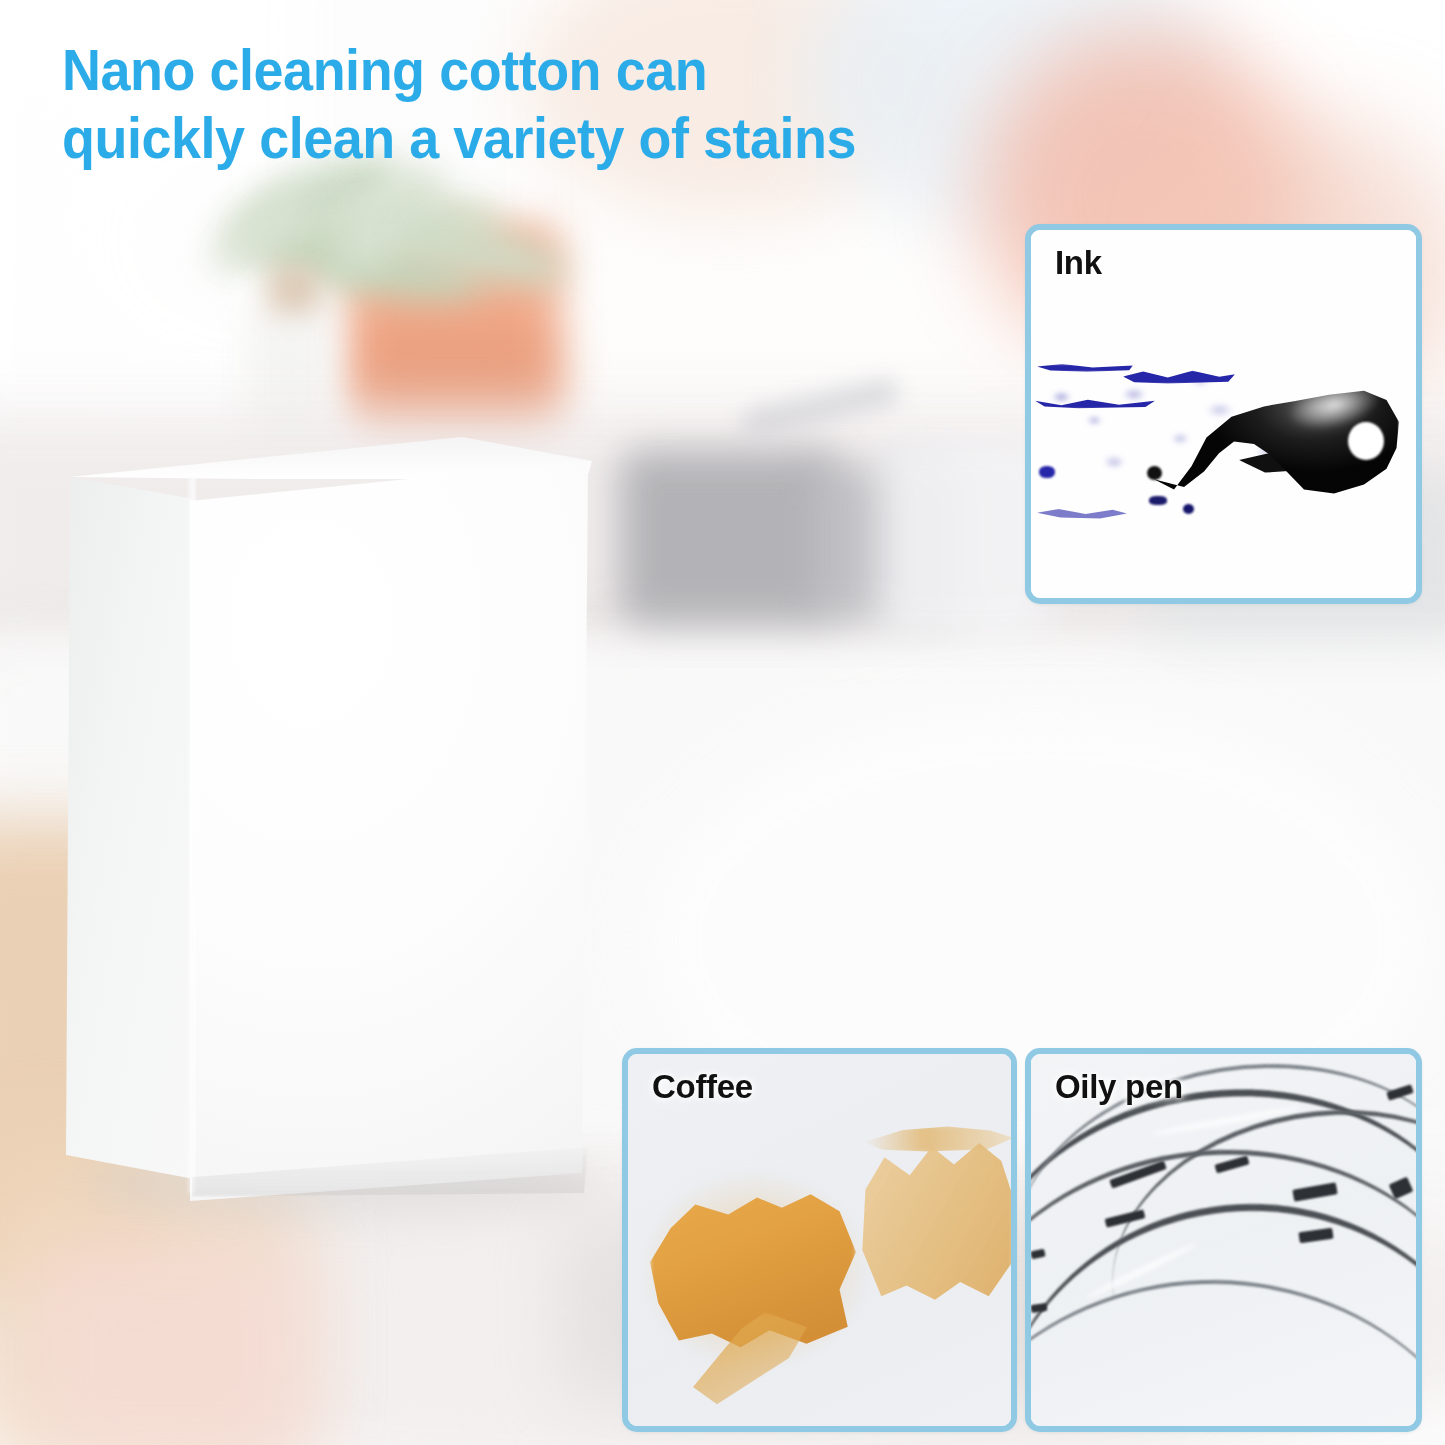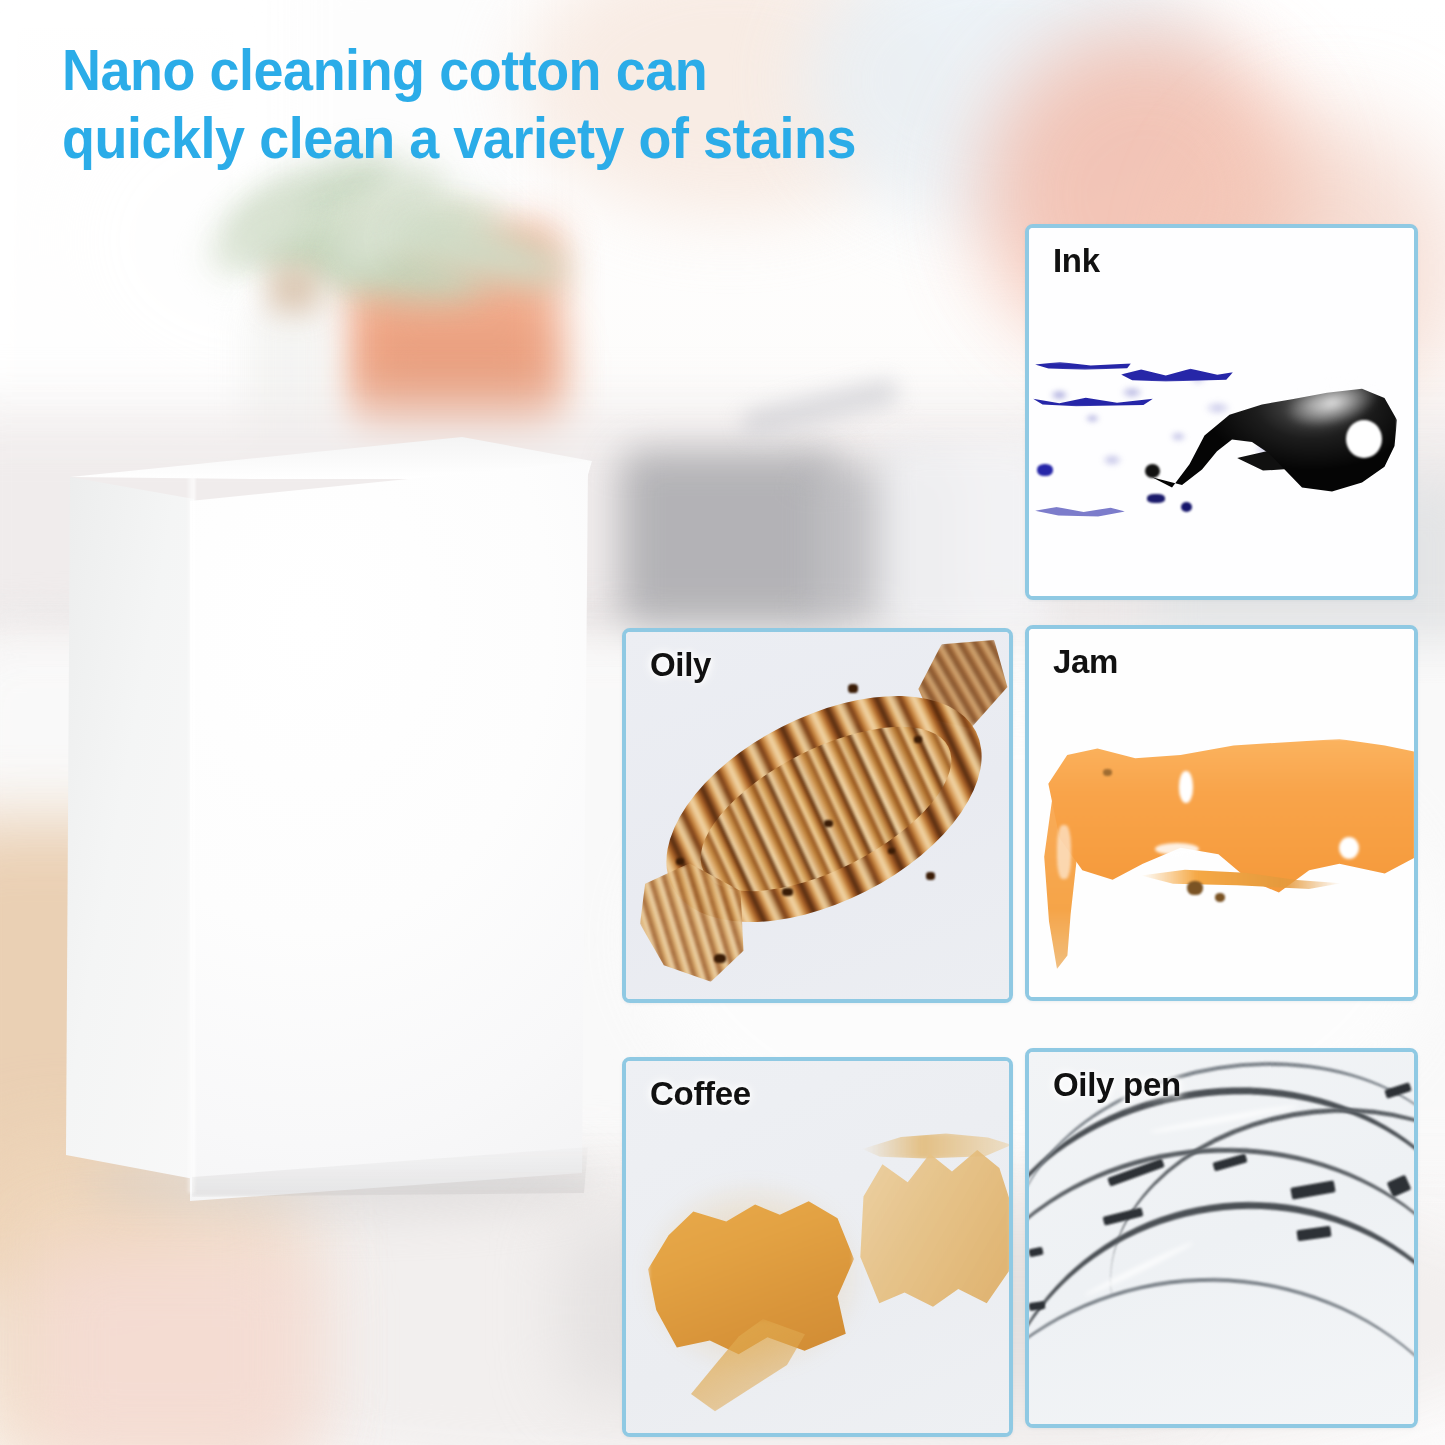--- a/index.html
+++ b/index.html
@@ -91,36 +91,36 @@
   }
   .sp-bot-sh{
     position:absolute;left:130px;top:700px;width:398px;height:60px;
     background:linear-gradient(180deg,rgba(0,0,0,0),rgba(190,188,188,.30));
     clip-path:polygon(0px 40px, 396px 10px, 392px 56px, 0px 60px);
     filter:blur(2px);
   }
 
   
   .card{
-    position:absolute;border:4px solid #22c55e;border-radius:8px;
+    position:absolute;border:6px solid #22c55e;border-radius:15px;
     background:#fdfdfe;overflow:hidden;
     box-shadow:0 1px 3px rgba(120,140,160,.12);
   }
   .card-label{
     position:absolute;left:24px;top:14px;z-index:6;
     font-size:33px;font-weight:bold;color:#111;letter-spacing:-.3px;
     text-shadow:0 0 5px #fff,0 0 9px #fff,0 0 14px #fff;
   }
   .art{position:absolute;inset:0;}
 
   
   #card-ink   {left:1025px;top:224px;width:385px;height:368px;}
   #card-oily  {left:622px; top:628px;width:383px;height:367px;}
   #card-jam   {left:1025px;top:625px;width:385px;height:368px;}
-  #card-coffee{left:622px; top:1048px;width:383px;height:372px;margin-top:9px;}
+  #card-coffee{left:622px; top:1048px;width:383px;height:372px;}
   #card-maker {left:1025px;top:1048px;width:385px;height:372px;}
 
   
   .ink-bg{position:absolute;inset:0;background:#fefeff;}
   .ink-blob{
     position:absolute;left:118px;top:140px;width:250px;height:130px;
     background:radial-gradient(60% 70% at 66% 28%,#575757 0%,#1d1d1d 38%,#050505 72%);
     clip-path:polygon(2% 84%, 10% 92%, 17% 74%, 23% 52%, 33% 36%, 46% 28%, 58% 24%,
                       72% 19%, 86% 16%, 95% 23%, 100% 40%, 99% 60%, 95% 76%, 86% 88%,
                       74% 95%, 62% 92%, 56% 80%, 49% 66%, 42% 57%, 34% 55%,
@@ -340,55 +340,21 @@
       <div class="ink-blue" style="left:6px;top:278px;width:90px;height:12px;opacity:.6;
            clip-path:polygon(0% 40%,24% 8%,54% 50%,84% 14%,100% 46%,70% 88%,26% 80%);"></div>
       <div class="ink-tail"></div>
       <div class="ink-blob"></div>
       <div class="ink-gloss"></div>
       <div class="ink-hole"></div>
     </div>
     <div class="card-label" style="color: rgb(17, 17, 17);">Ink</div>
   </div>
 
-  <div class="card" id="card-oily" style="border-color: rgb(143, 201, 227); background: rgb(253, 253, 254);">
-    <div class="art">
-      <div class="oily-bg"></div>
-      <div class="oily-tip"></div>
-      <div class="oily-smear"></div>
-      <div class="oily-smear2"></div>
-      <div class="oily-tail"></div>
-      <div class="oily-spec" style="left:198px;top:188px;width:9px;height:7px;"></div>
-      <div class="oily-spec" style="left:262px;top:216px;width:7px;height:6px;"></div>
-      <div class="oily-spec" style="left:156px;top:256px;width:11px;height:8px;"></div>
-      <div class="oily-spec" style="left:88px;top:322px;width:12px;height:9px;"></div>
-      <div class="oily-spec" style="left:50px;top:226px;width:8px;height:7px;"></div>
-      <div class="oily-spec" style="left:300px;top:240px;width:9px;height:8px;"></div>
-      <div class="oily-spec" style="left:222px;top:52px;width:10px;height:9px;"></div>
-      <div class="oily-spec" style="left:288px;top:104px;width:8px;height:7px;"></div>
-    </div>
-    <div class="card-label" style="color: rgb(17, 17, 17);">Oily</div>
-  </div>
-
-  <div class="card" id="card-jam" style="border-color: rgb(143, 201, 227); background: rgb(253, 253, 254);">
-    <div class="art">
-      <div class="jam-bg"></div>
-      <div class="jam-drip"></div>
-      <div class="jam-band"></div>
-      <div class="jam-thin"></div>
-      <div class="jam-hl" style="left:150px;top:142px;width:14px;height:32px;border-radius:48%;"></div>
-      <div class="jam-hl" style="left:310px;top:208px;width:20px;height:22px;"></div>
-      <div class="jam-hl" style="left:126px;top:214px;width:44px;height:12px;opacity:.85;"></div>
-      <div class="jam-seed" style="left:158px;top:252px;width:16px;height:14px;"></div>
-      <div class="jam-seed" style="left:186px;top:264px;width:10px;height:9px;"></div>
-      <div class="jam-seed" style="left:74px;top:140px;width:9px;height:7px;opacity:.7;"></div>
-      <div class="jam-hl" style="left:28px;top:196px;width:14px;height:54px;opacity:.55;border-radius:40%;"></div>
-    </div>
-    <div class="card-label" style="color: rgb(17, 17, 17);">Jam</div>
-  </div>
+
 
   <div class="card" id="card-coffee" style="border-color: rgb(143, 201, 227); background: rgb(253, 253, 254);">
     <div class="art">
       <div class="coffee-bg"></div>
       <div class="cf-left-soft"></div>
       <div class="cf-spray"></div>
       <div class="cf-right"></div>
       <div class="cf-left"></div>
       <div class="cf-tail"></div>
     </div>

